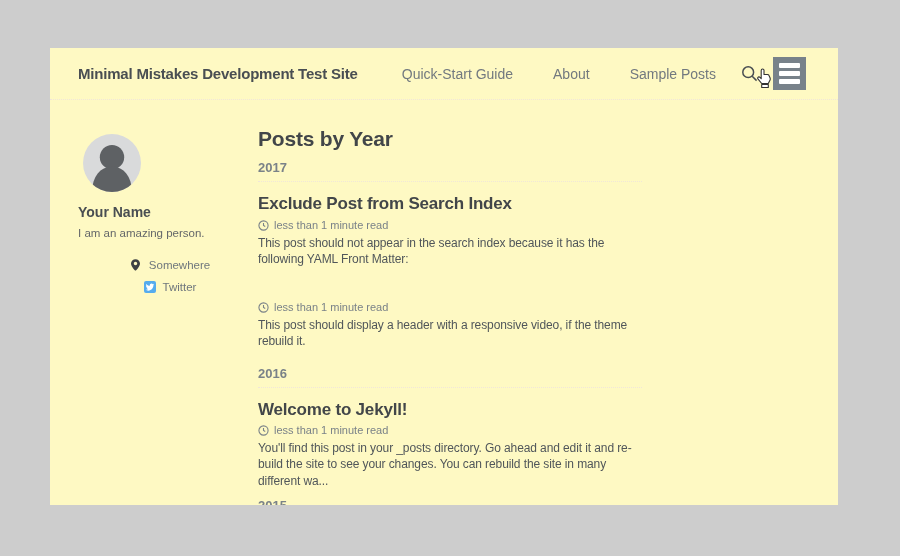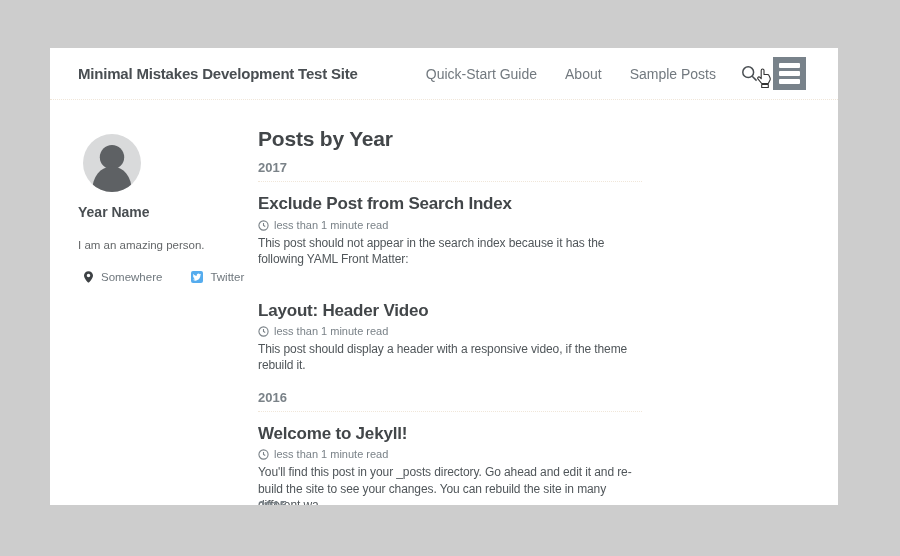--- a/index.html
+++ b/index.html
@@ -7,39 +7,39 @@
   body {
     background: #cdcdcd;
     font-family: "Liberation Sans", sans-serif;
     position: relative;
     overflow: hidden;
   }
   .page {
     position: absolute;
     left: 50px; top: 48px;
     width: 788px; height: 457px;
-    background: #ffffff;
+    background: #fef9c3;
     overflow: hidden;
   }
   
   .masthead {
     height: 52px;
     display: flex;
     align-items: center;
     padding: 0 32px 0 28px;
     border-bottom: 1px dotted #f0e6d9;
   }
   .site-title {
     font-size: 15px;
     font-weight: bold;
     color: #494e52;
     flex: 1 1 auto;
     letter-spacing: -0.2px;
   }
-  .nav { display: flex; align-items: flex-start; gap: 28px; }
+  .nav { display: flex; align-items: flex-start; gap: 40px; }
   .nav-link {
     font-size: 14px;
     color: #72797f;
     text-decoration: none;
     cursor: pointer;
     white-space: nowrap;
   }
   .search-toggle {
     margin-left: 24px;
     width: 20px; height: 22px;
@@ -65,22 +65,22 @@
   .sidebar { width: 180px; padding-top: 34px; flex: 0 0 auto; }
   .main { width: 384px; padding-top: 26px; flex: 0 0 auto; }
   
   .avatar { width: 58px; height: 58px; margin-left: 5px; display: block; }
   .author-name {
     margin-top: 12px;
     font-size: 14px;
     font-weight: bold;
     color: #494e52;
   }
-  .author-bio { margin-top: 19px; font-size: 11.5px; color: #646769; }
-  .author-links { margin-top: 20px; display: flex; flex-direction: row; gap: 25px; align-items: center; }
+  .author-bio { margin-top: 7px; font-size: 11.5px; color: #646769; }
+  .author-links { margin-top: 20px; display: flex; flex-direction: column; gap: 10px; align-items: center; }
   .author-link {
     display: flex; align-items: center; gap: 7px;
     font-size: 11.5px; color: #6f777d;
     text-decoration: none; cursor: pointer;
     padding-left: 4px;
   }
   .author-link .icon { display: inline-flex; width: 12px; justify-content: center; }
   
   .page-title {
     font-size: 21px;
@@ -169,21 +169,21 @@
                 <circle cx="50" cy="50" r="50"></circle>
               </clipPath>
             </defs>
           <circle cx="50" cy="50" r="50" fill="#d9dadb"></circle>
           <g clip-path="url(#avclip)" fill="#5e6164">
             <circle cx="50" cy="40" r="21"></circle>
             <path d="M50 56 C29 57 17 72 15 100 L85 100 C83 72 71 57 50 56 Z"></path>
           </g>
         </svg>
       </span>
-      <h3 class="author-name">Year Name</h3>
+      <h3 class="author-name">Your Name</h3>
       <p class="author-bio">I am an amazing person.</p>
       <div class="author-links">
         <a class="author-link">
           <span class="icon">
             <svg width="9" height="12" viewBox="0 0 10 13" fill="#3d4144">
               <path d="M5 0C2.2 0 0 2.2 0 4.9 0 8.7 5 13 5 13s5-4.3 5-8.1C10 2.2 7.8 0 5 0zm0 6.8c-1.05 0-1.9-.85-1.9-1.9S3.95 3 5 3s1.9.85 1.9 1.9S6.05 6.8 5 6.8z"></path>
             </svg>
           </span>
           <span>Somewhere</span>
         </a>
@@ -213,21 +213,20 @@
                 <circle cx="6" cy="6" r="5"></circle>
                   <path d="M6 3.3V6l1.9 1.1"></path>
               </svg>
             </span>
             <span>less than 1 minute read</span>
           </p>
           <p class="post-excerpt">This post should not appear in the search index because it has the following YAML Front Matter:</p>
         </article>
 
         <article class="post">
-          <a class="post-title">Layout: Header Video</a>
           <p class="post-meta">
             <span style="display:inline-flex;">
               <svg width="11" height="11" viewBox="0 0 12 12" fill="none" stroke="#7a8288" stroke-width="1.2">
                 <circle cx="6" cy="6" r="5"></circle>
                   <path d="M6 3.3V6l1.9 1.1"></path>
               </svg>
             </span>
             <span>less than 1 minute read</span>
           </p>
           <p class="post-excerpt">This post should display a header with a responsive video, if the theme rebuild it.</p>

